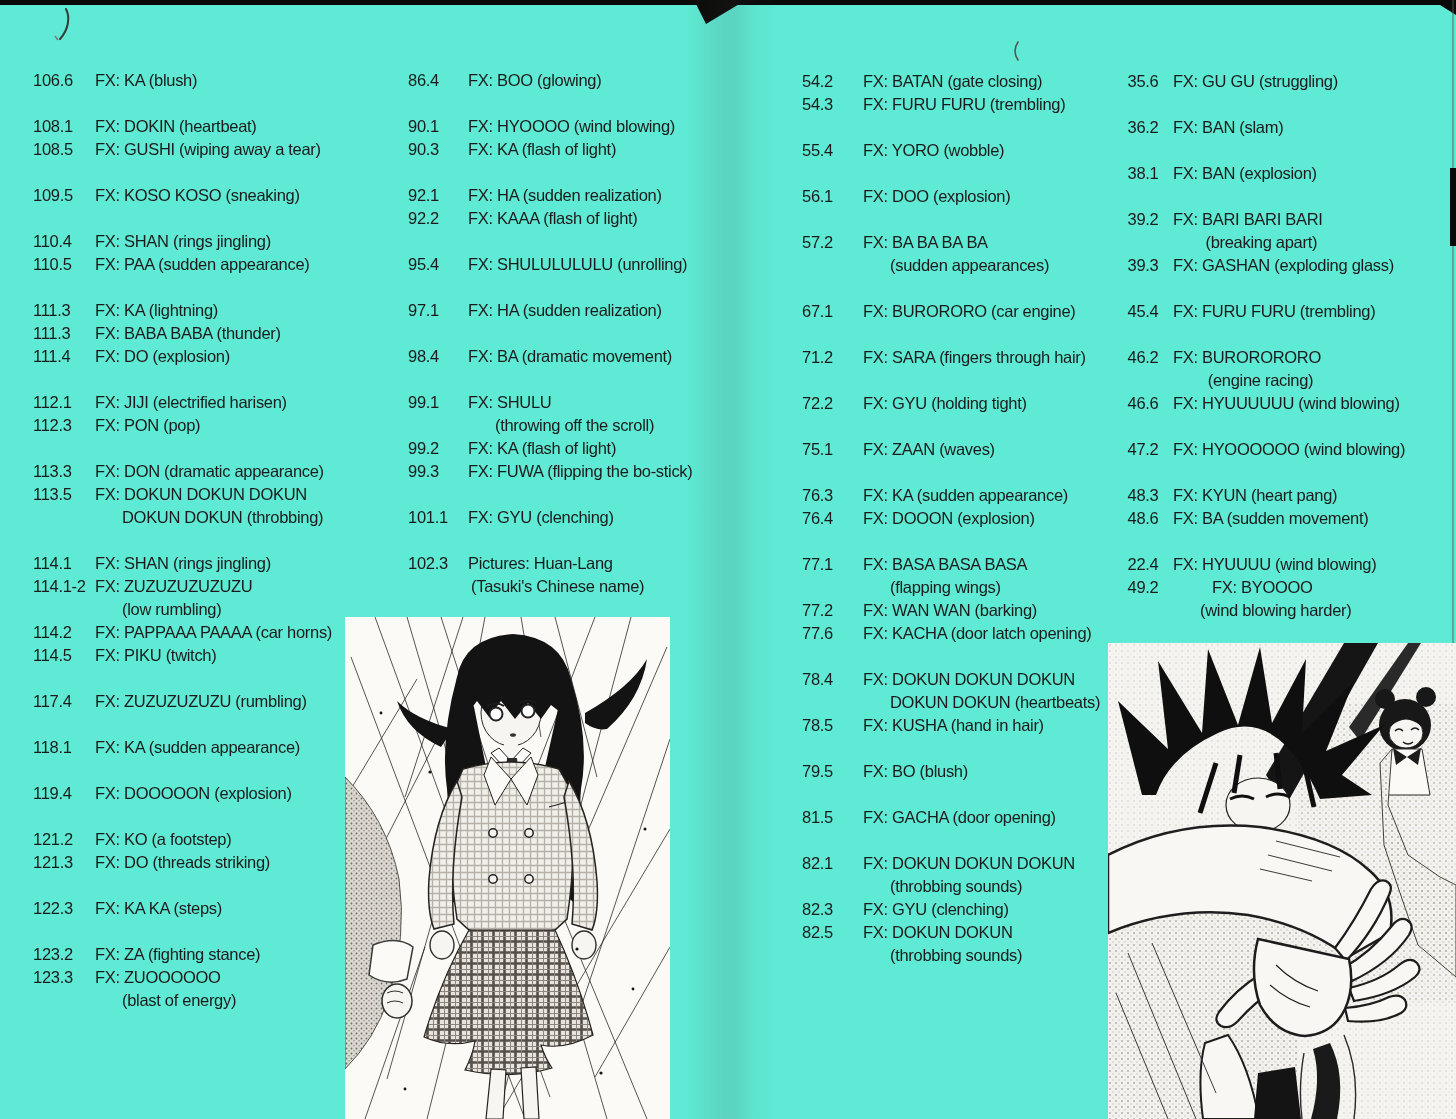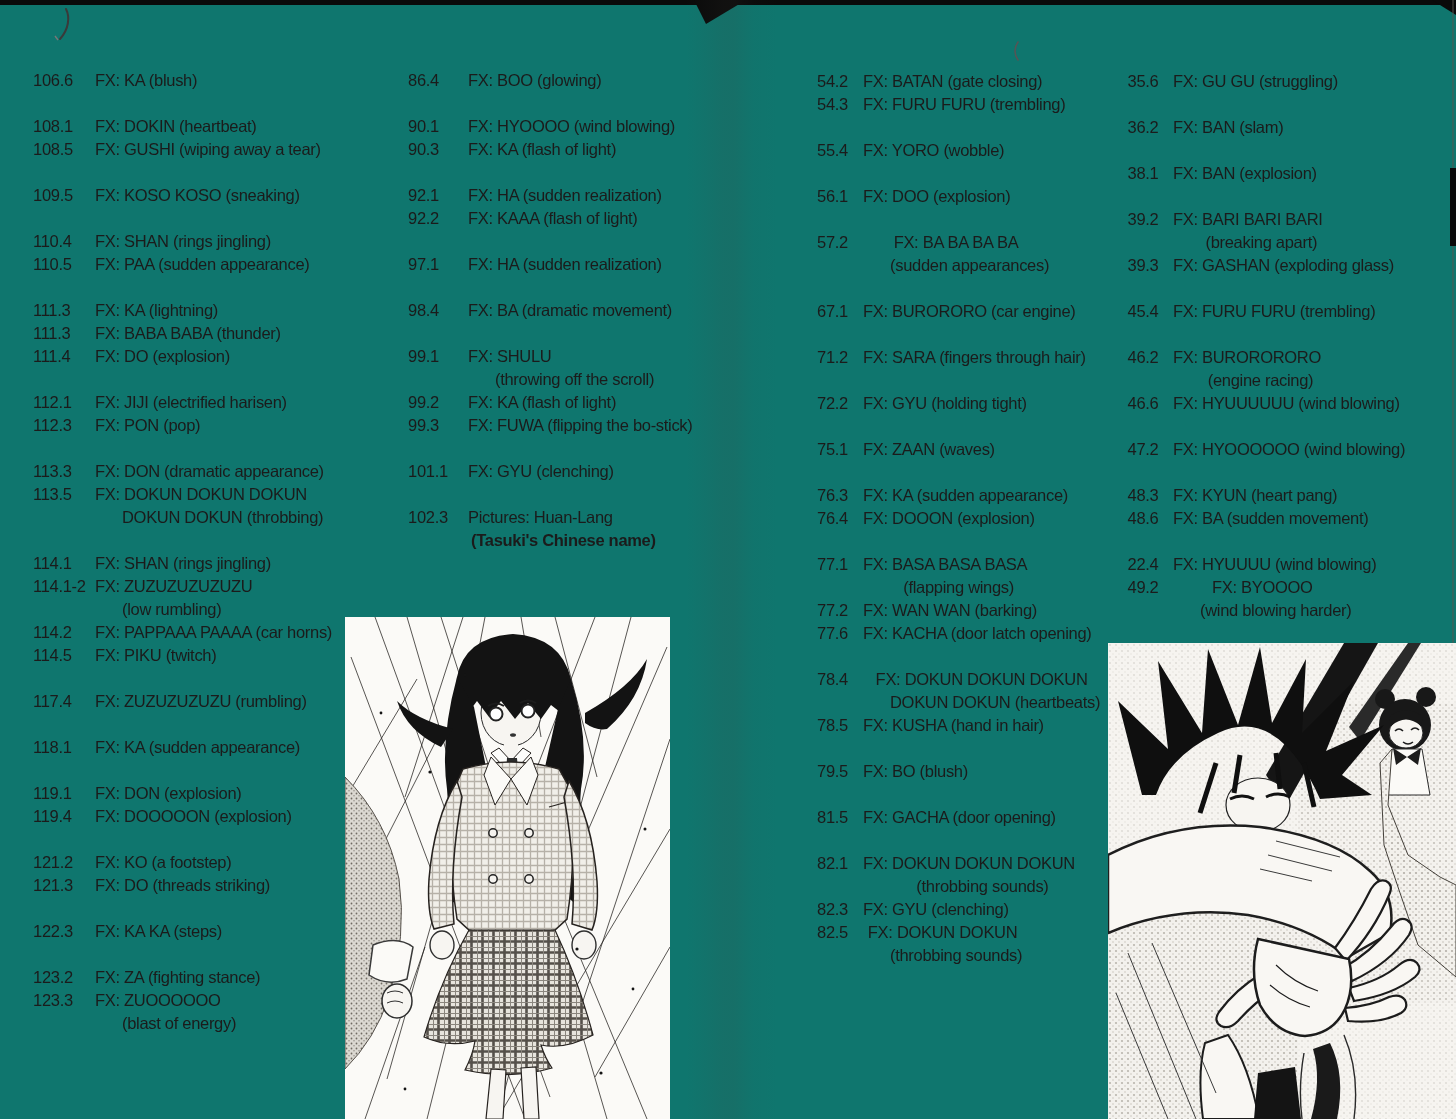--- a/index.html
+++ b/index.html
@@ -1,40 +1,40 @@
 <!DOCTYPE html>
 <html><head>
 <meta charset="utf-8">
 <style>
   html,body{margin:0;padding:0;background:#555;}
-  #spread{position:relative;width:1456px;height:1119px;background:#0f766e;overflow:hidden;
+  #spread{position:relative;width:1456px;height:1119px;background:#5eead4;overflow:hidden;
           font-family:"Liberation Sans",sans-serif;color:#1b1b1b;}
   
   .top-edge{position:absolute;left:0;top:0;width:1456px;height:5px;background:#0a0a0a;}
   .corner-tr{position:absolute;right:0;top:0;width:0;height:0;border-top:15px solid #0a0a0a;border-left:24px solid transparent;}
   .binding-wedge{position:absolute;left:694px;top:0;width:0;height:0;border-top:24px solid #0a0a0a;border-left:12px solid transparent;border-right:40px solid transparent;}
   .gutter{position:absolute;left:686px;top:0;width:92px;height:1119px;
           background:linear-gradient(90deg,rgba(70,66,60,0) 0%,rgba(70,66,60,0.12) 40%,rgba(70,66,60,0.13) 52%,rgba(70,66,60,0.03) 74%,rgba(70,66,60,0) 100%);}
   .right-hairline{position:absolute;right:2px;top:0;width:2px;height:1119px;background:rgba(90,86,80,0.45);}
   .right-black{position:absolute;right:0;top:168px;width:6px;height:78px;background:#0a0a0a;}
   .mark{position:absolute;}
   
   .col{position:absolute;font-size:16.5px;line-height:23px;letter-spacing:-0.3px;white-space:nowrap;}
   .col1{left:33px; top:69px;width:306px;}
   .col2{left:360px;top:69px;width:320px;margin-left:48px;}
-  .col3{left:802px;top:70px;width:312px;text-align:center;}
+  .col3{left:802px;top:70px;width:312px;}
   .col4{left:1113px;top:70px;width:340px;text-align:center;}
   .group{margin-top:23px;}
   .group:first-child{margin-top:0;}
   .entry{display:flex;}
   .num{flex:none;width:62px;}
   .col2 .num,.col4 .num{width:60px;}
   .col3 .num{width:61px;}
   .cont{margin-left:27px;}
-  .cont.flush{margin-left:3px;font-weight:bold;}
+  .cont.flush{margin-left:3px;}
   
   .panel{position:absolute;}
   .panel-left{left:345px;top:617px;}
   .panel-right{left:1108px;top:643px;}
 </style>
 </head>
 <body>
 
 <div id="spread">
 
@@ -185,26 +185,20 @@
       <div class="group">
         <div class="entry">
           <span class="num">118.1</span>
           <div class="txt">
             <div class="line">FX: KA (sudden appearance)</div>
           </div>
         </div>
       </div>
       <div class="group">
         <div class="entry">
-          <span class="num">119.1</span>
-          <div class="txt">
-            <div class="line">FX: DON (explosion)</div>
-          </div>
-        </div>
-        <div class="entry">
           <span class="num">119.4</span>
           <div class="txt">
             <div class="line">FX: DOOOOON (explosion)</div>
           </div>
         </div>
       </div>
       <div class="group">
         <div class="entry">
           <span class="num">121.2</span>
           <div class="txt">
@@ -269,20 +263,28 @@
         <div class="entry">
           <span class="num">92.1</span>
           <div class="txt">
             <div class="line">FX: HA (sudden realization)</div>
           </div>
         </div>
         <div class="entry">
           <span class="num">92.2</span>
           <div class="txt">
             <div class="line">FX: KAAA (flash of light)</div>
+          </div>
+        </div>
+      </div>
+      <div class="group">
+        <div class="entry">
+          <span class="num">95.4</span>
+          <div class="txt">
+            <div class="line">FX: SHULULULULU (unrolling)</div>
           </div>
         </div>
       </div>
       <div class="group">
         <div class="entry">
           <span class="num">97.1</span>
           <div class="txt">
             <div class="line">FX: HA (sudden realization)</div>
           </div>
         </div>

